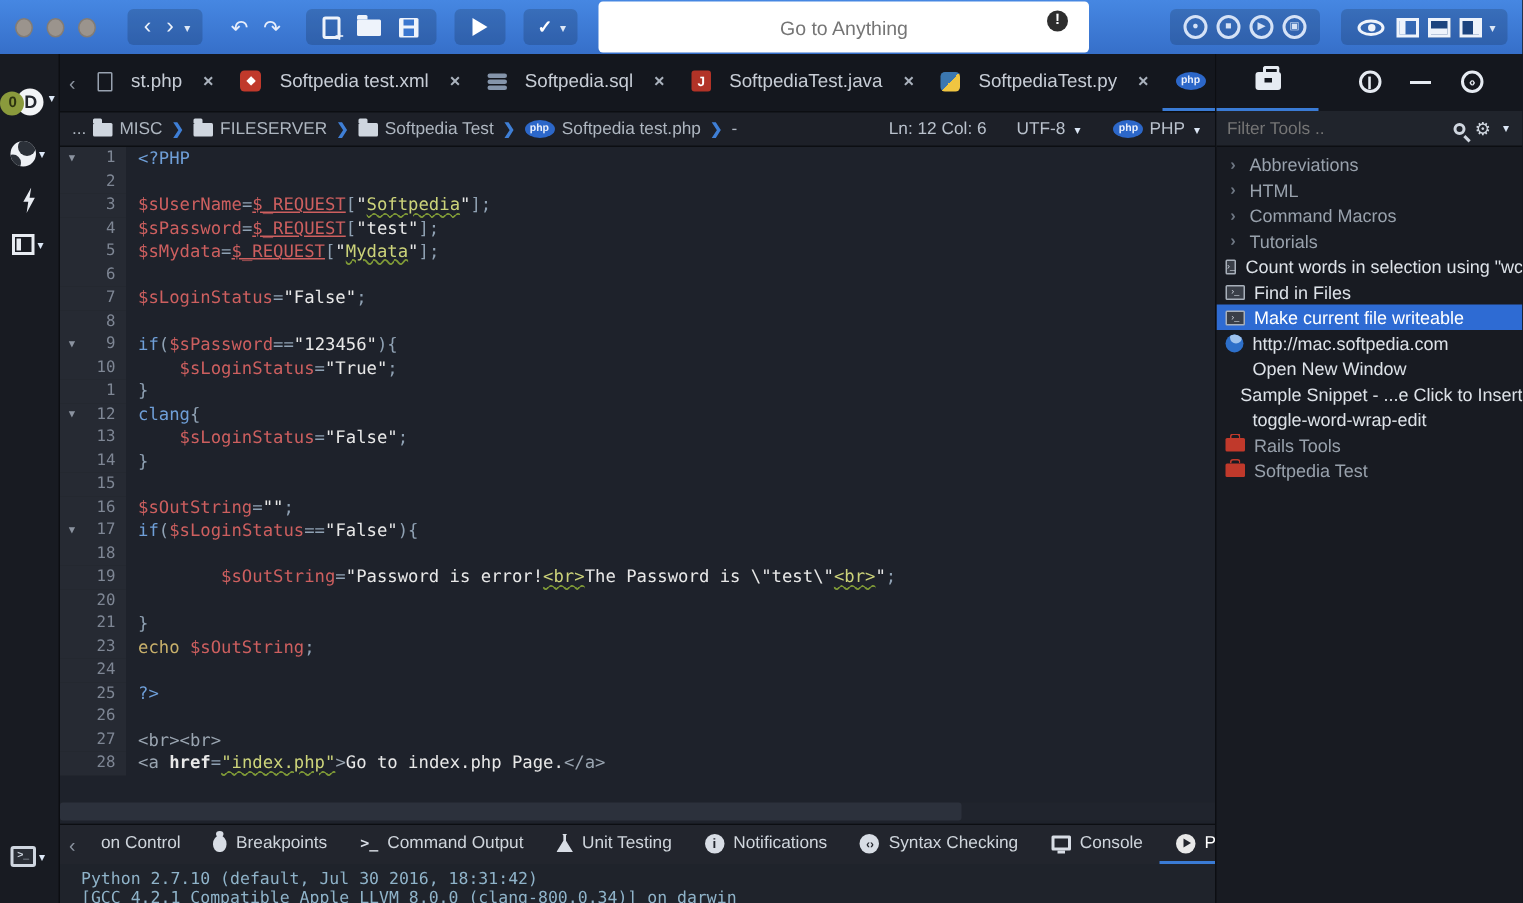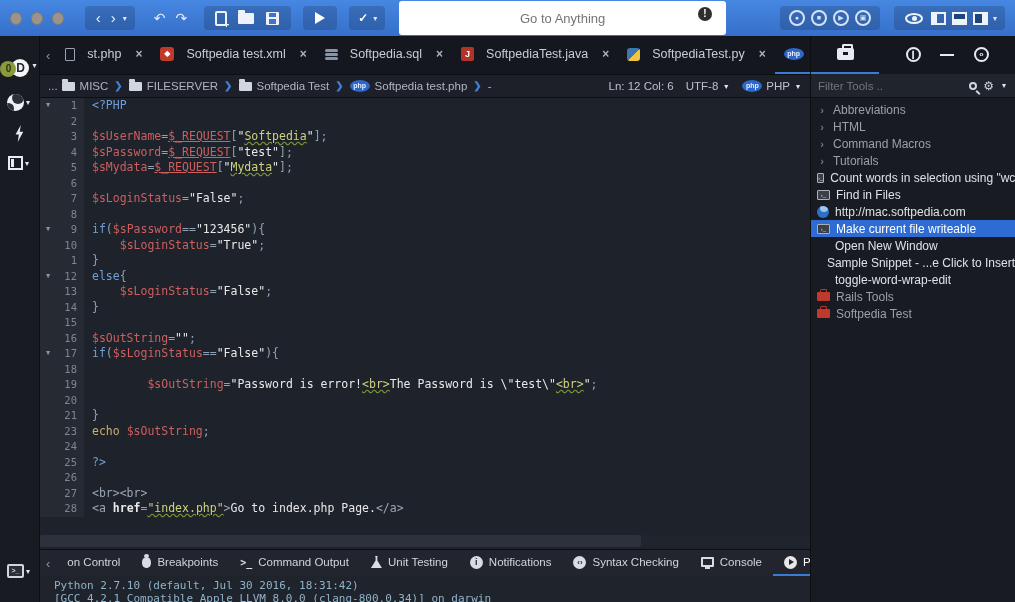--- a/index.html
+++ b/index.html
@@ -94,21 +94,21 @@
   .stackic::before { content:""; position:absolute; top:2px; left:0; width:14px; height:2px; background:#e6ebf2; }
   .plusbtn { color:#f0f3f8; font-size:17px; font-weight:bold; align-self:center; padding:0 8px; }
 
   
   .crumbbar { height:24px; background:#1d2028; border-top:1px solid #0c0e12; border-bottom:1px solid #0c0e12;
     display:flex; align-items:center; padding:0 8px; font-size:11.5px; color:#aeb6c0; flex-shrink:0; }
   .crumb-item { display:flex; align-items:center; gap:5px; white-space:nowrap; }
   .crumb-sep { color:#3f7fd6; font-weight:bold; font-size:10px; margin:0 6px; }
   .ic-folder { width:13px; height:9px; background:#cfd6df; border-radius:1px; position:relative; }
   .ic-folder::before { content:""; position:absolute; top:-3px; left:0; width:6px; height:3px; background:#cfd6df; border-radius:1px 1px 0 0; }
-  .status-right { margin-left:auto; display:flex; align-items:flex-end; gap:12px; color:#b9c1cc; }
+  .status-right { margin-left:auto; display:flex; align-items:flex-end; gap:20px; color:#b9c1cc; }
   .status-chunk { display:flex; align-items:center; gap:4px; }
 
   
   .editor { flex:1; background:#1e222b; overflow:hidden; position:relative;
     font-family:"DejaVu Sans Mono", monospace; font-size:11.5px; }
   .cl { display:flex; height:15.5px; line-height:15.5px; }
   .fold { width:16px; background:#262a33; color:#8b93a0; font-size:7px; text-align:center; }
   .num { width:28px; background:#262a33; color:#7e8694; font-size:10.5px; text-align:right; padding-right:7px; }
   .src { white-space:pre; padding-left:8px; }
   .tk-kw  { color:#6f9fd8; }
@@ -400,21 +400,21 @@
             <span class="src"><span class="tk-sp">    </span><span class="tk-var">$sLoginStatus</span><span class="tk-op">=</span><span class="tk-str">"True"</span><span class="tk-op">;</span></span>
           </div>
           <div class="cl">
             <span class="fold"></span>
             <span class="num">1</span>
             <span class="src"><span class="tk-op">}</span></span>
           </div>
           <div class="cl">
             <span class="fold">▼</span>
             <span class="num">12</span>
-            <span class="src"><span class="tk-kw">else</span><span class="tk-op">{</span></span>
+            <span class="src"><span class="tk-kw">clang</span><span class="tk-op">{</span></span>
           </div>
           <div class="cl">
             <span class="fold"></span>
             <span class="num">13</span>
             <span class="src"><span class="tk-sp">    </span><span class="tk-var">$sLoginStatus</span><span class="tk-op">=</span><span class="tk-str">"False"</span><span class="tk-op">;</span></span>
           </div>
           <div class="cl">
             <span class="fold"></span>
             <span class="num">14</span>
             <span class="src"><span class="tk-op">}</span></span>
@@ -570,28 +570,28 @@
             <span>Tutorials</span>
           </div>
           <div class="tool-row">
             <span class="ic-command"></span>
             <span>Count words in selection using "wc"</span>
           </div>
           <div class="tool-row">
             <span class="ic-command"></span>
             <span>Find in Files</span>
           </div>
+          <div class="tool-row selected">
+            <span class="ic-command"></span>
+            <span>Make current file writeable</span>
+          </div>
           <div class="tool-row">
             <span class="ic-url"></span>
             <span>http://mac.softpedia.com</span>
           </div>
-          <div class="tool-row selected">
-            <span class="ic-command"></span>
-            <span>Make current file writeable</span>
-          </div>
           <div class="tool-row">
             <span class="ic-macro"></span>
             <span>Open New Window</span>
           </div>
           <div class="tool-row">
             <span class="ic-snippet"></span>
             <span>Sample Snippet - ...e Click to Insert</span>
           </div>
           <div class="tool-row">
             <span class="ic-macro"></span>

